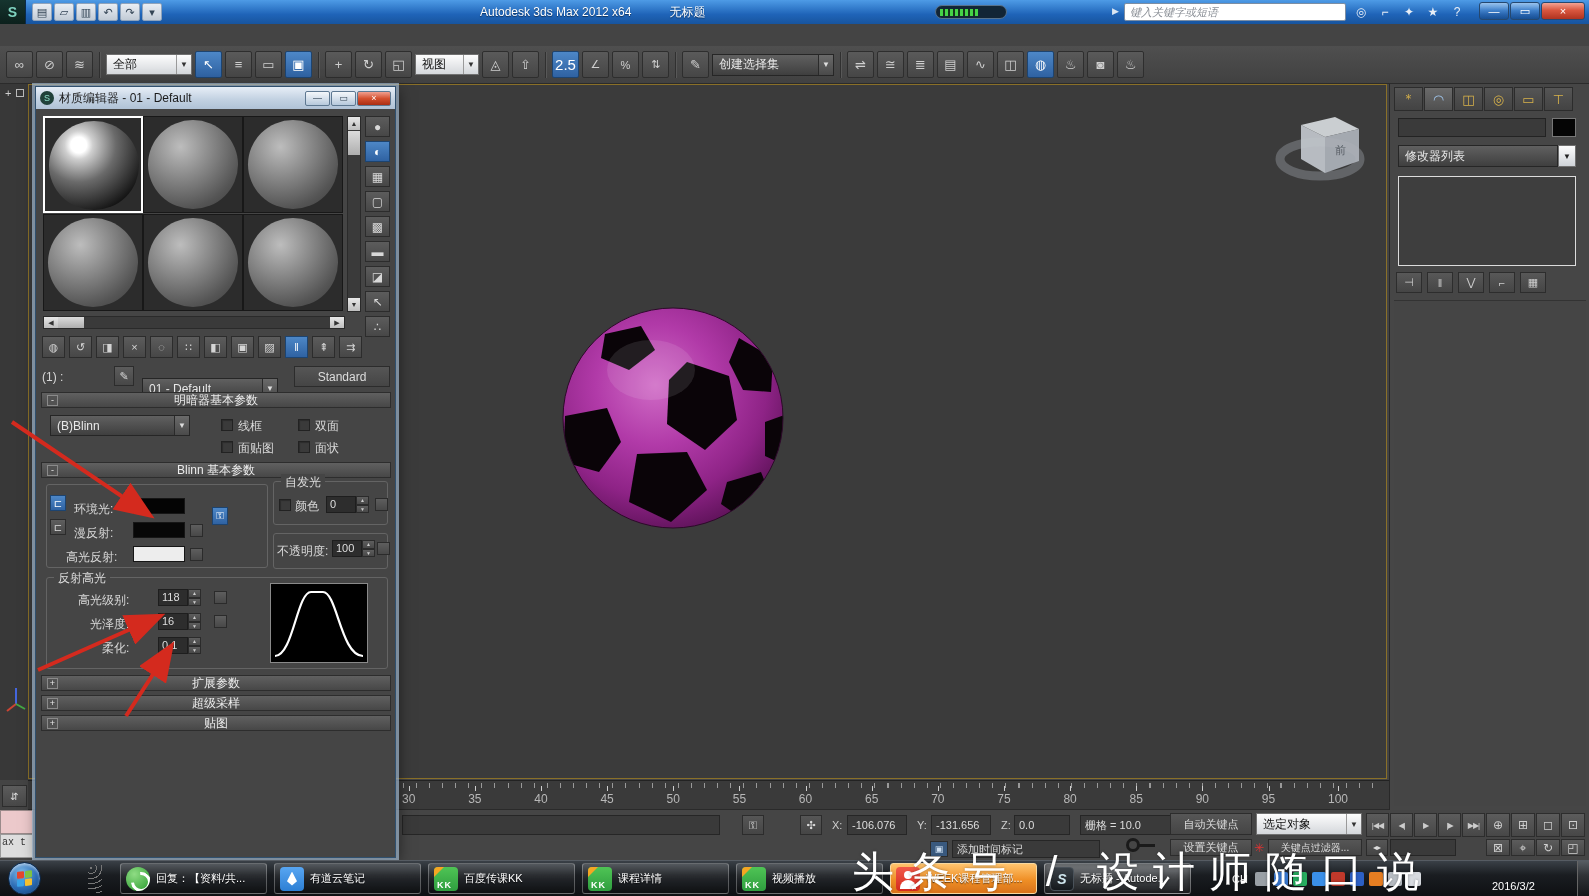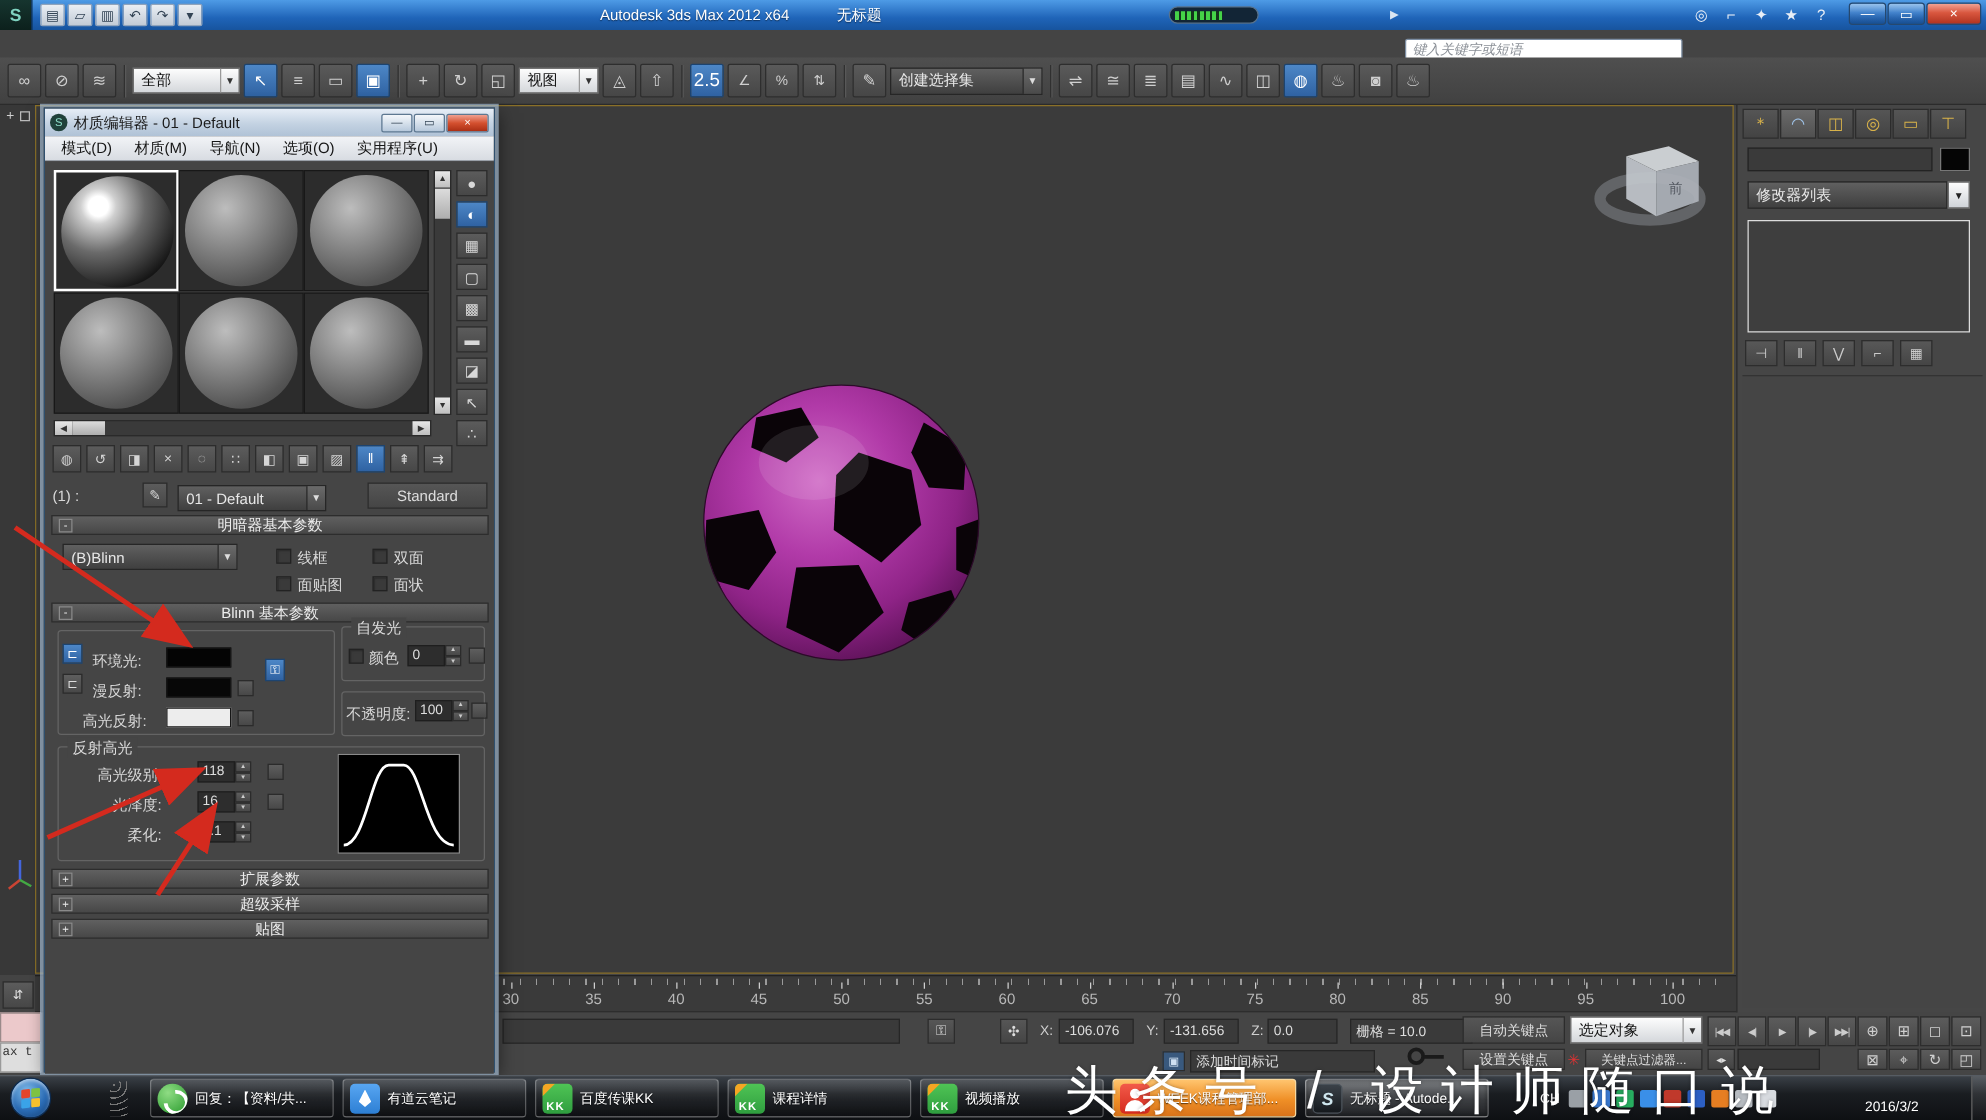--- a/index.html
+++ b/index.html
@@ -17,21 +17,21 @@
   .qa .qbtn { width:20px; height:18px; background:linear-gradient(#e9eef4,#c2cbd6); border:1px solid #8fa3bb;
     border-radius:2px; color:#345; font-size:11px; display:flex; align-items:center; justify-content:center; }
   .wtitle { position:absolute; left:480px; top:0; height:24px; display:flex; gap:38px; align-items:center;
     color:#fff; font-size:12px; text-shadow:0 1px 1px rgba(0,0,0,.5); }
   .progresswidget { position:absolute; left:935px; top:5px; width:72px; height:14px; border-radius:7px;
     background:#122536; border:1px solid #57728c; overflow:hidden; }
   .progresswidget i { display:block; margin:3px 4px; width:38px; height:7px;
     background:repeating-linear-gradient(90deg,#45d348 0 3px,#14331c 3px 5px); }
   .ic-expander { position:absolute; left:1112px; top:6px; color:#dbe6f2; font-size:9px; }
   .searchbox { position:absolute; left:1124px; top:3px; width:222px; height:18px; background:#fff;
-    border:1px solid #7d8ea3; border-radius:2px; font-size:11px; color:#333; padding:0 5px;margin-top:28px; }
+    border:1px solid #7d8ea3; border-radius:2px; font-size:11px; color:#333; padding:0 5px; }
   .searchbox::placeholder { color:#8a8f96; font-style:italic; }
   .infoicons { position:absolute; left:1352px; top:3px; display:flex; gap:6px; }
   .infoicons .iico { width:18px; height:18px; color:#e8eef6; font-size:12px; display:flex; align-items:center; justify-content:center; }
   .winbtns { position:absolute; right:4px; top:2px; display:flex; gap:1px; }
   .winbtn { width:30px; height:18px; background:linear-gradient(rgba(255,255,255,.45),rgba(255,255,255,.1) 45%,rgba(0,0,0,.15));
     border:1px solid #26486e; border-radius:3px; color:#fff; font-size:11px; display:flex; align-items:center; justify-content:center; }
   .winbtn.close { width:44px; background:linear-gradient(#f2a394,#d9573f 45%,#b03320); }
 
   
   .menubar { left:0; top:24px; width:1589px; height:22px; background:linear-gradient(#eceef1,#c6cbd2);
@@ -482,28 +482,20 @@
     <div class="mtitle">
       <div class="mlogo">S</div>
       <span>材质编辑器 - 01 - Default</span>
       <div class="mwbtns">
 
       <div class="mwb">—</div>
           <div class="mwb">▭</div>
           <div class="mwb close">×</div>
         </div>
     </div>
-    <div class="mmenu">
-
-    <div class="mmitem">模式(D)</div>
-        <div class="mmitem">材质(M)</div>
-        <div class="mmitem">导航(N)</div>
-        <div class="mmitem">选项(O)</div>
-        <div class="mmitem">实用程序(U)</div>
-      </div>
     <div class="mbody">
 
       <div class="slotgrid">
         <div class="slot sel">
             <div class="sph"></div>
           </div>
         <div class="slot">
             <div class="sph"></div>
           </div>
         <div class="slot">
@@ -555,21 +547,21 @@
           <div class="mtb">▣</div>
           <div class="mtb">▨</div>
           <div class="mtb on">‖</div>
           <div class="mtb">⇞</div>
           <div class="mtb">⇉</div>
         </div>
 
       <div class="nameline">
         <span class="lab" style="left:0;top:4px">(1) :</span>
         <div class="mtb" style="position:absolute;left:72px;top:0;width:20px;height:20px">✎</div>
-        <div class="dddark" style="position:absolute;left:100px;top:2px;width:119px;height:21px">
+        <div class="dddark" style="position:absolute;left:100px;top:12px;width:136px;height:21px">
           <span>01 - Default</span>
           <span class="arr">▼</span>
         </div>
         <div class="sbutton" style="left:252px;top:0;width:96px;height:21px;font-size:12px">Standard</div>
       </div>
 
       <div class="rhead" style="top:283px">
         <span class="pm">-</span>
         <span>明暗器基本参数</span>
       </div>

